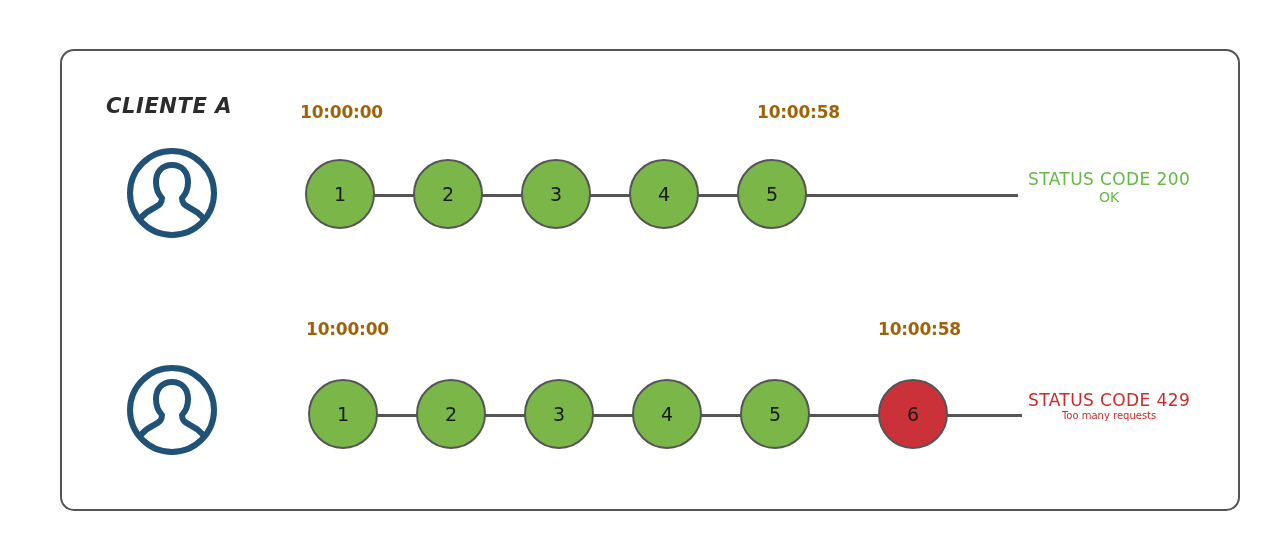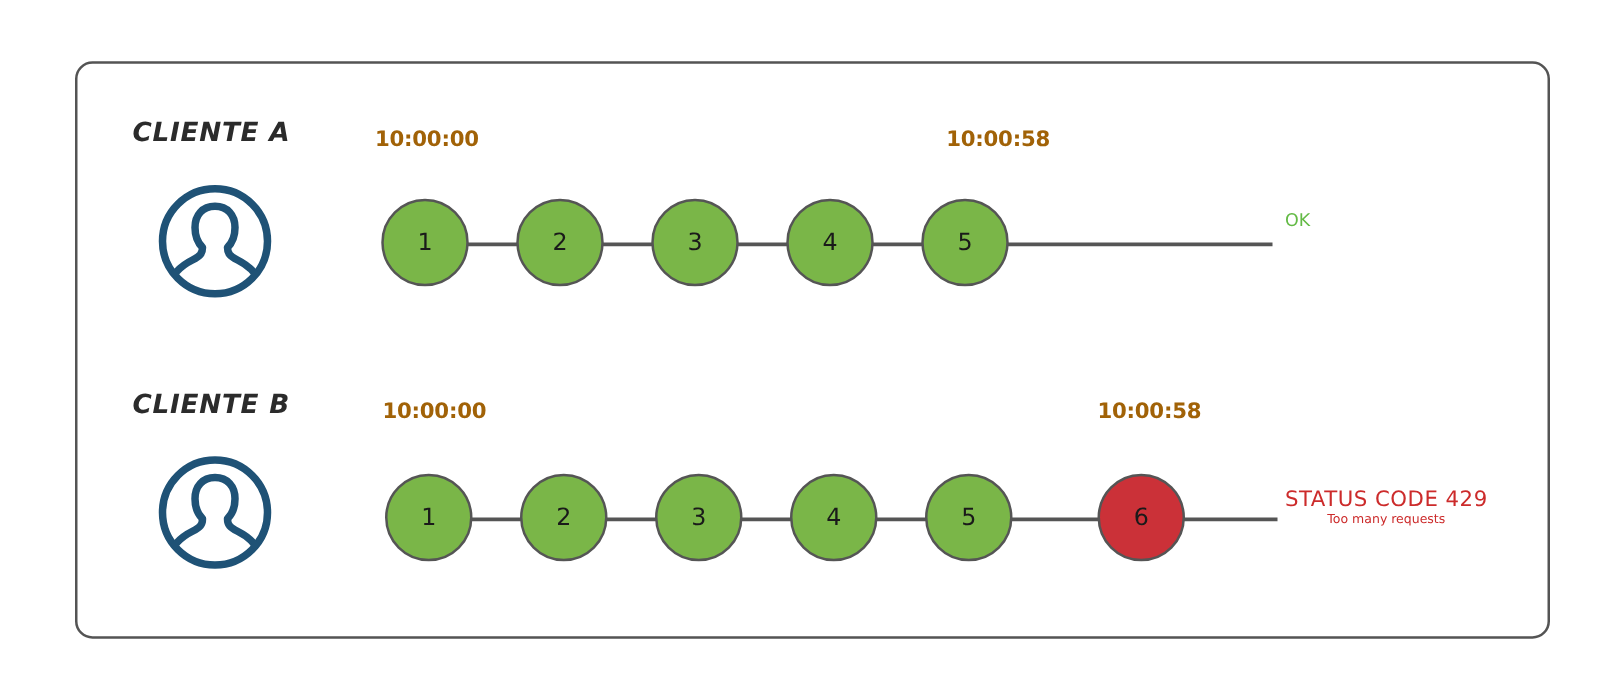--- a/index.html
+++ b/index.html
@@ -152,24 +152,24 @@
 
   <div class="connector" style="left:340px; top:180px; width:678px;"></div>
 
   <div class="node ok" style="left:305px; top:145px;">1</div>
   <div class="node ok" style="left:413px; top:145px;">2</div>
   <div class="node ok" style="left:521px; top:145px;">3</div>
   <div class="node ok" style="left:629px; top:145px;">4</div>
   <div class="node ok" style="left:737px; top:145px;">5</div>
 
   <div class="status" id="status-a">
+    <span class="code">STATUS CODE 200</span>
     <span class="detail">OK</span>
   </div>
 
-  <div class="client-label" id="label-b">CLIENTE B</div>
 
   <svg class="avatar" id="avatar-b" viewBox="0 0 96 96">
     <defs>
       <clipPath id="clipB">
           <circle cx="48" cy="48" r="44"></circle>
         </clipPath>
     </defs>
     <circle cx="48" cy="48" r="42" fill="none" stroke="#1F5276" stroke-width="6"></circle>
     <g clip-path="url(#clipB)" fill="none" stroke="#1F5276" stroke-width="6" stroke-linecap="round" stroke-linejoin="round">
       <path d="M48 20 C38 20 32 27 32 37 C32 45 35 50 38 53 C38 58 36 60 30 63

